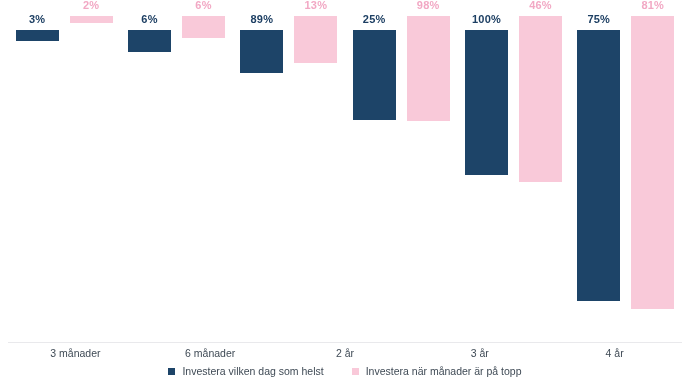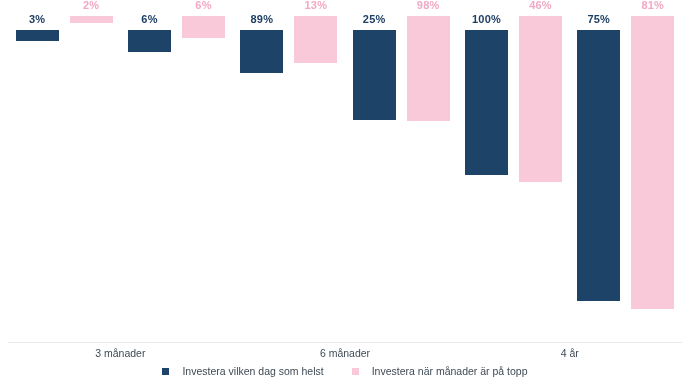--- a/index.html
+++ b/index.html
@@ -113,21 +113,21 @@
     display: flex;
     flex-direction: row;
     justify-content: center;
     align-items: center;
     gap: 28px;
   }
   .legend-item {
     display: flex;
     flex-direction: row;
     align-items: center;
-    gap: 13px;
+    gap: 7px;
   }
   .legend-swatch {
     width: 7px;
     height: 7px;
     display: block;
   }
   .legend-text {
     font-size: 10.5px;
     color: #3f4a55;
     line-height: 12px;
@@ -210,20 +210,22 @@
       </div>
 
     </div>
 
     <div id="baseline"></div>
   </div>
 
   <div id="xaxis">
     <span class="xtick">3 månader</span>
     <span class="xtick">6 månader</span>
+    <span class="xtick">2 år</span>
+    <span class="xtick">3 år</span>
     <span class="xtick">4 år</span>
   </div>
 
   <div id="legend">
     <div class="legend-item">
       <span class="legend-swatch" style="background:#1d4468"></span>
       <span class="legend-text">Investera vilken dag som helst</span>
     </div>
     <div class="legend-item">
       <span class="legend-swatch" style="background:#f9c9d9"></span>

